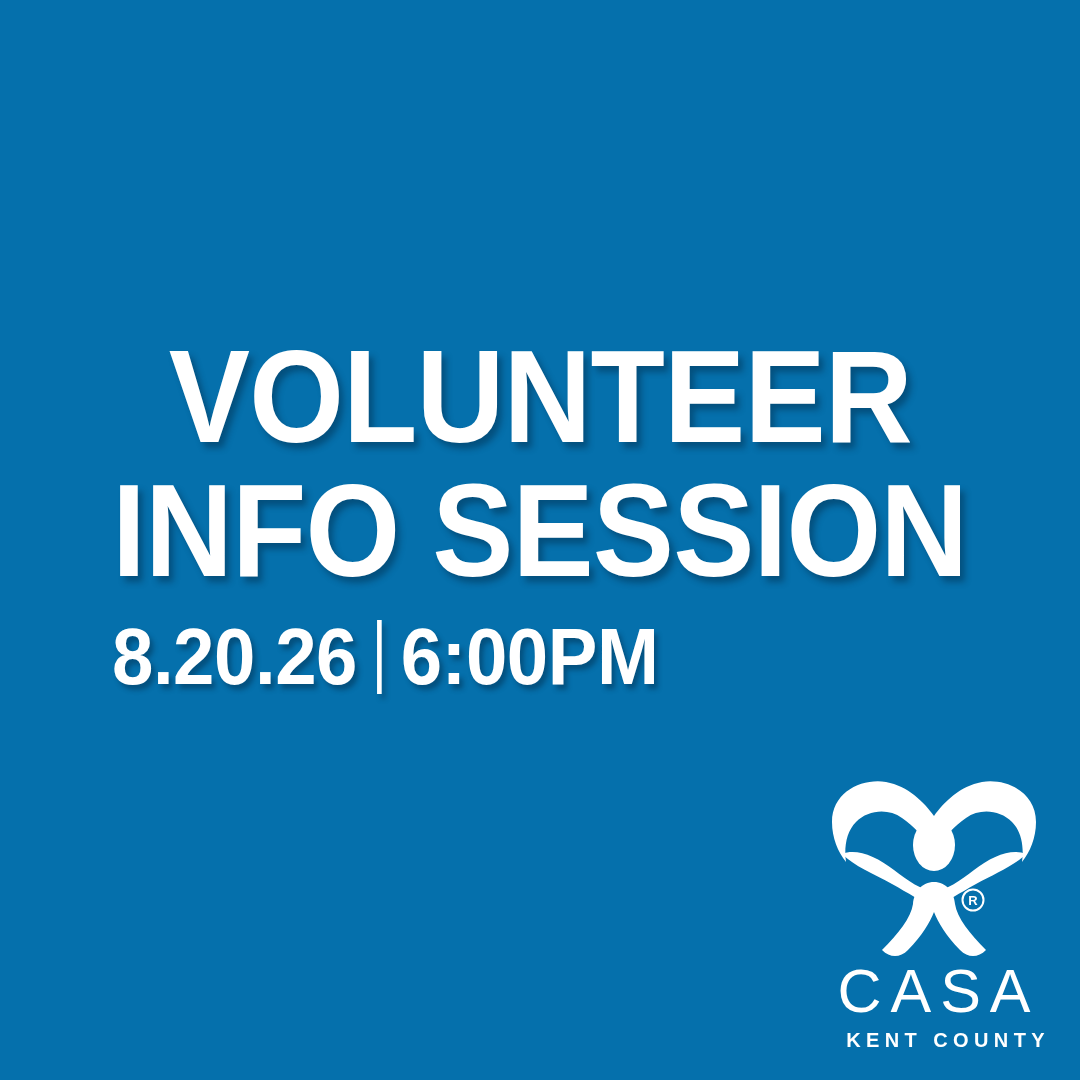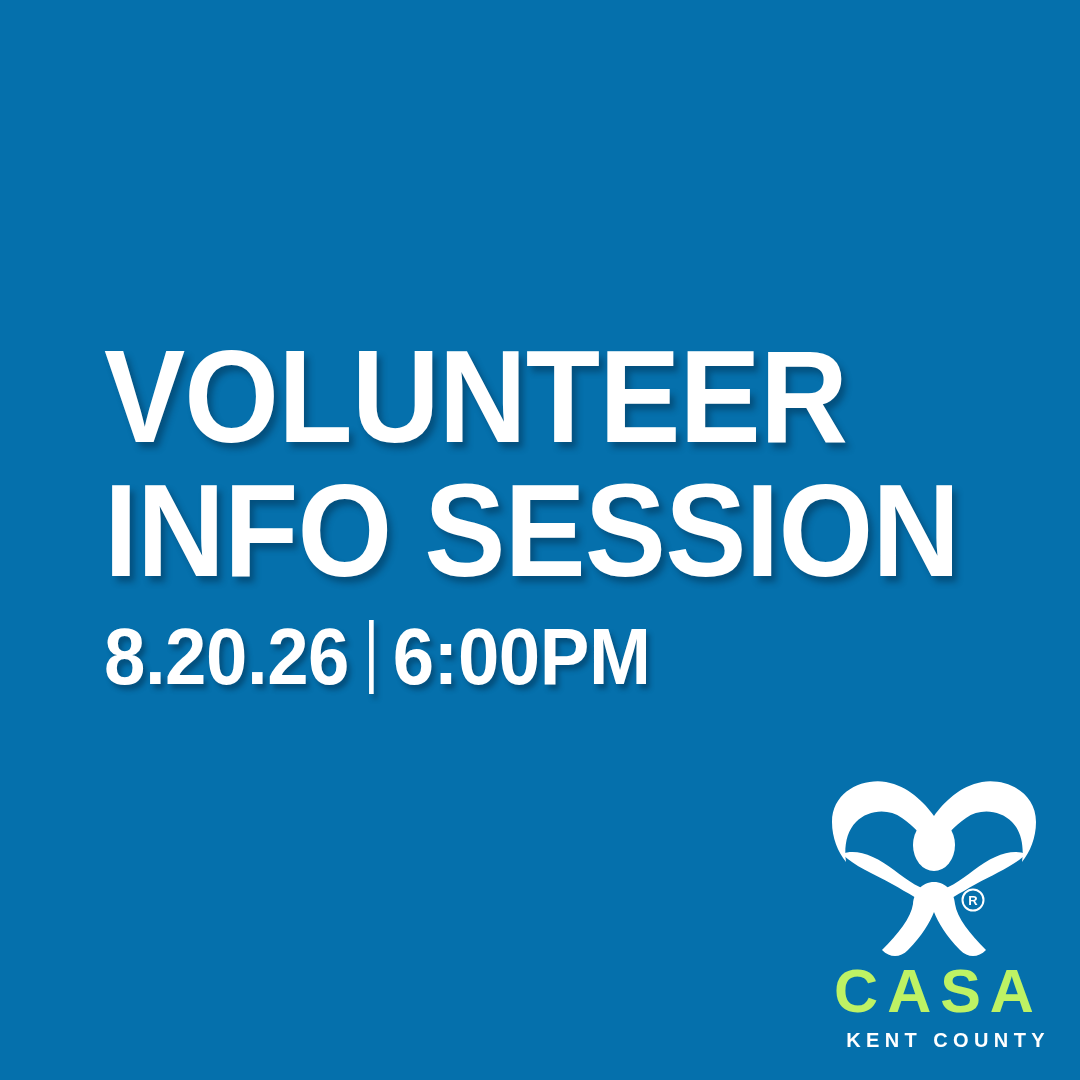--- a/index.html
+++ b/index.html
@@ -17,23 +17,24 @@
     position: relative;
     width: 1080px;
     height: 1080px;
     background: #0570AC;
     overflow: hidden;
   }
 
   
   .headline-block {
     position: absolute;
-    left: 104px;
+    left: 112px;
     top: 332px;
     width: 860px;
+    text-align: right;
   }
 
   .headline {
     color: #ffffff;
     font-family: "Liberation Sans Narrow", "Liberation Sans", sans-serif;
     font-weight: bold;
     font-size: 128px;
     line-height: 0.99;
     letter-spacing: -1px;
     white-space: nowrap;
@@ -85,23 +86,23 @@
     top: 0;
     width: 232px;
     height: 180px;
   }
   .logo-wordmark {
     position: absolute;
     left: 0;
     top: 183px;
     width: 232px;
     text-align: center;
-    color: #bef264;
+    color: #ffffff;
     font-family: "Liberation Sans", sans-serif;
-    font-weight: bold;
+    font-weight: normal;
     font-size: 61px;
     letter-spacing: 9px;
     line-height: 1;
     text-indent: 9px;
   }
   .logo-subwordmark {
     position: absolute;
     left: 0;
     top: 252px;
     width: 232px;

